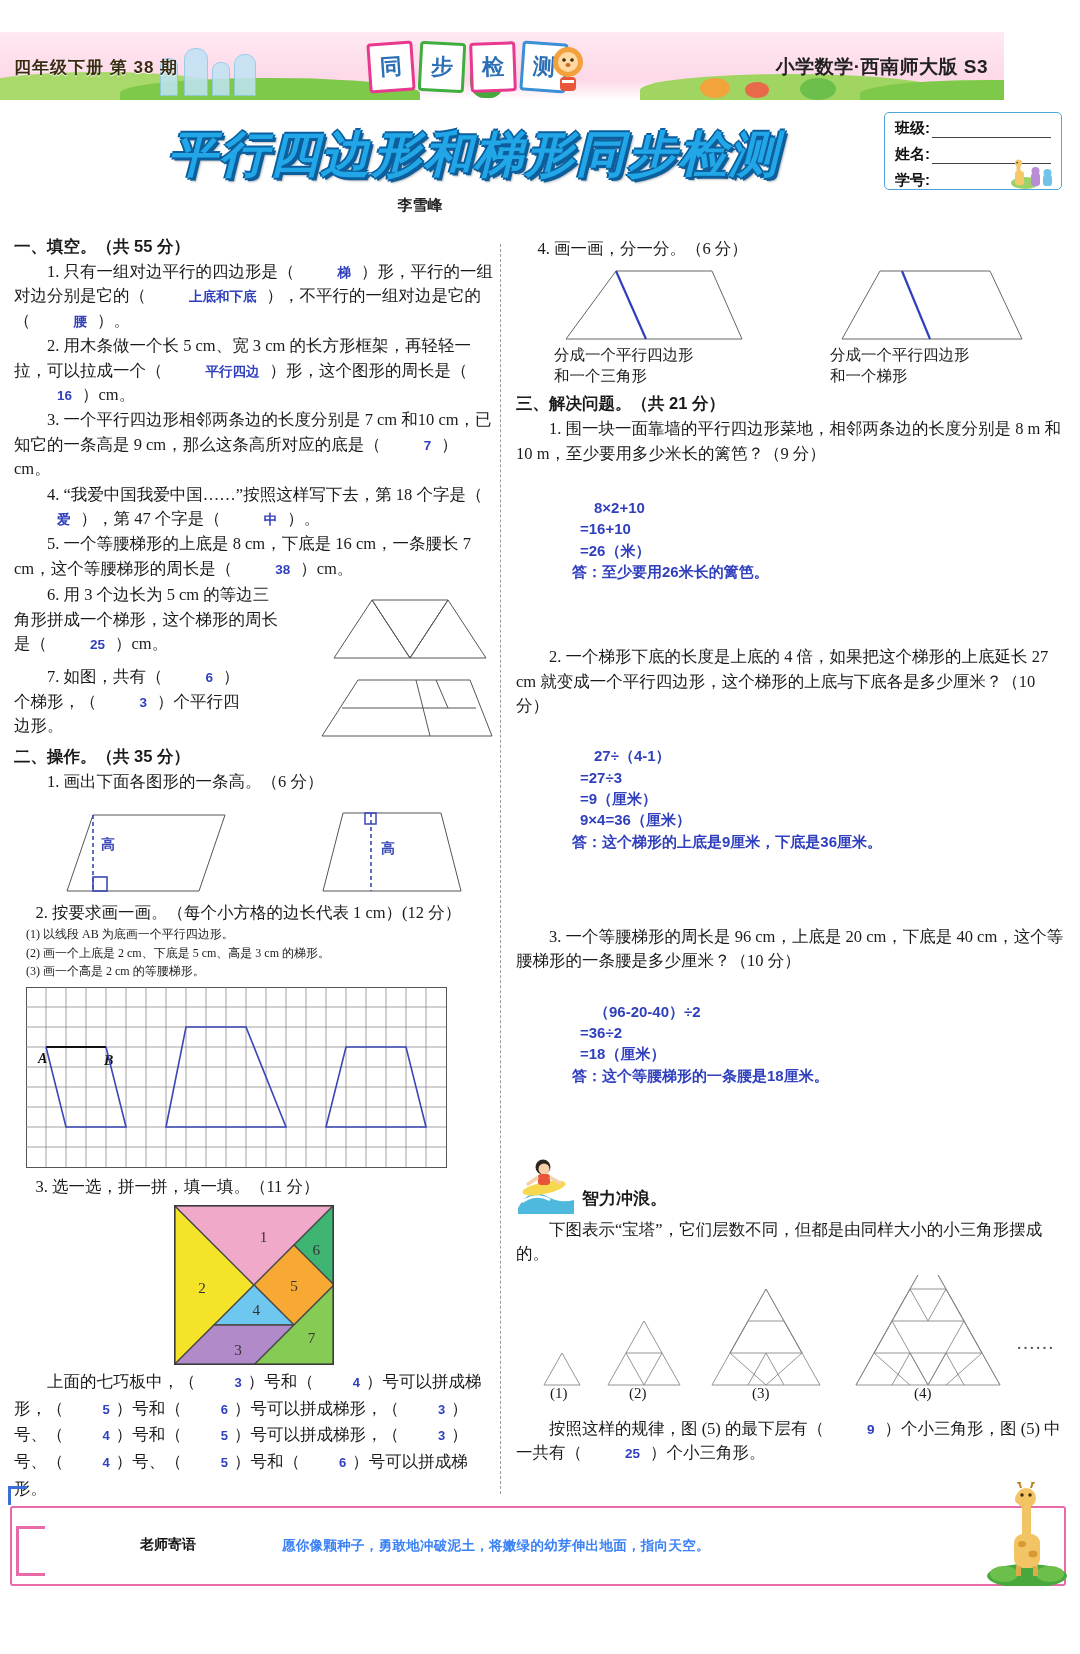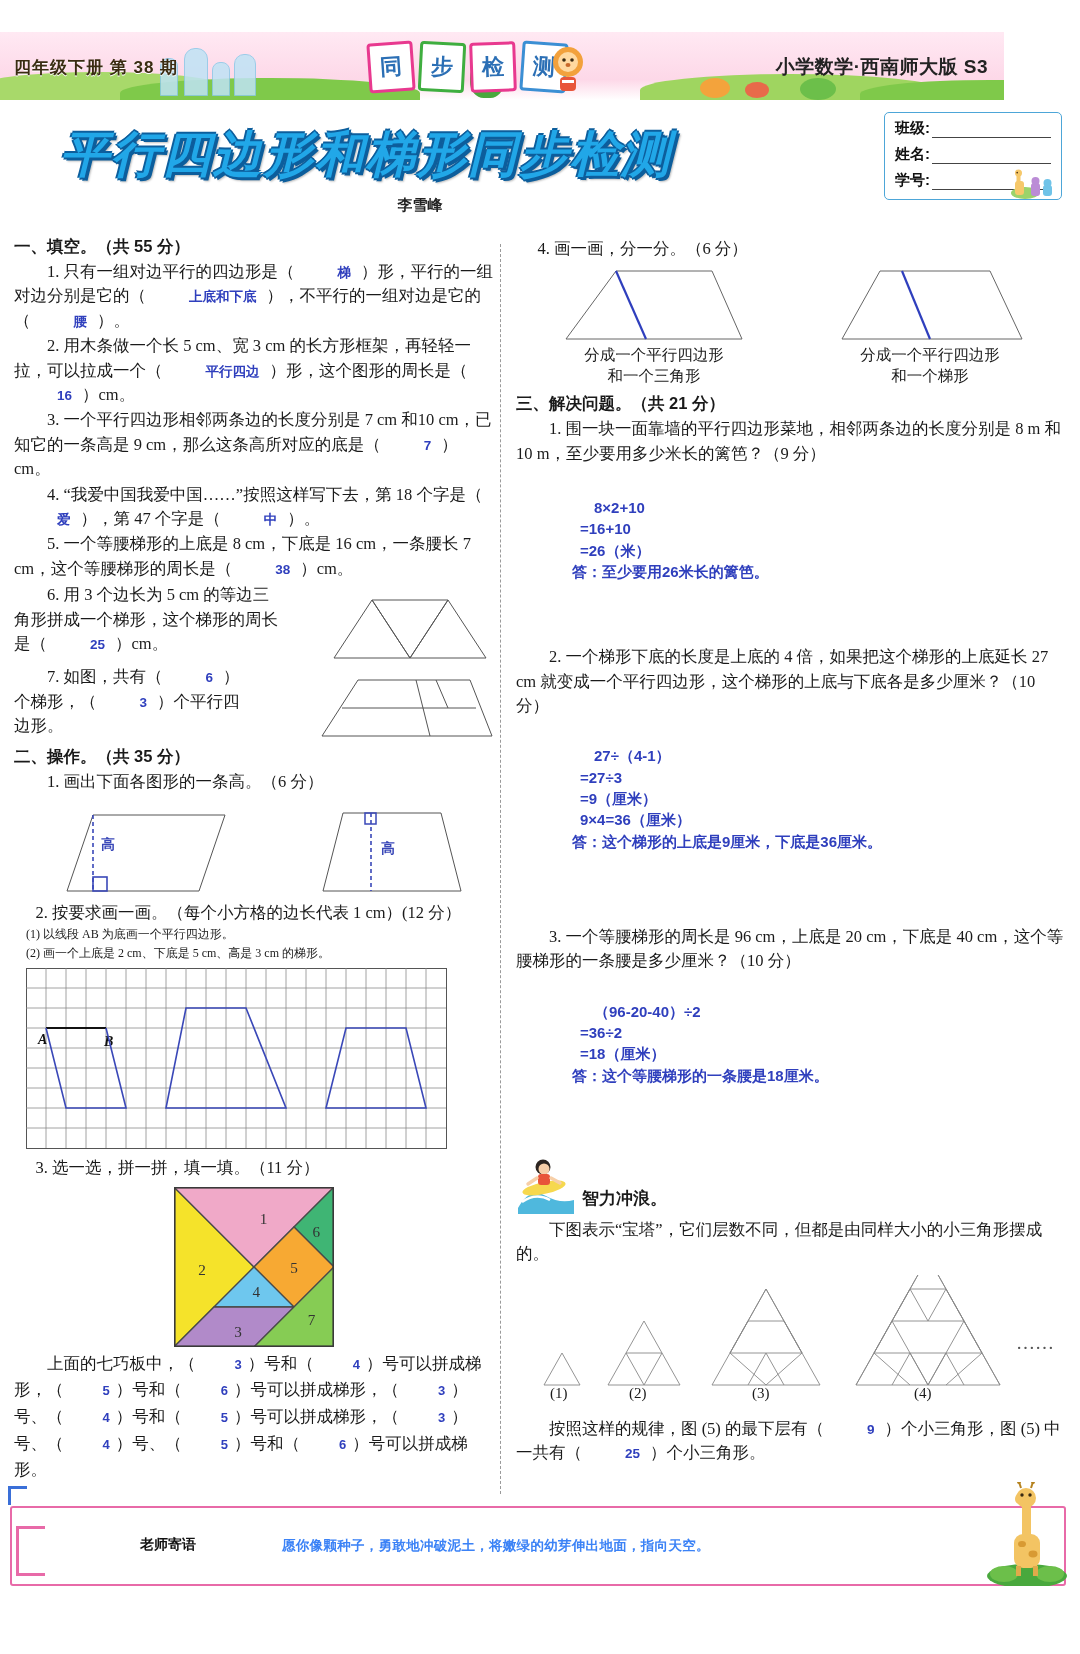--- a/index.html
+++ b/index.html
@@ -48,35 +48,35 @@
     font-family:"Liberation Sans",sans-serif;font-size:22px;font-weight:bold;color:#2b6fb5;
     background:#fff;border:3px solid #e8398f;border-radius:4px;transform:rotate(-4deg);
   }
   .tongbu span:nth-child(2){border-color:#3fae3f;transform:rotate(3deg);}
   .tongbu span:nth-child(3){border-color:#e8398f;transform:rotate(-2deg);}
   .tongbu span:nth-child(4){border-color:#3b8fd4;transform:rotate(4deg);}
   .lion{position:absolute;left:545px;top:12px;width:46px;height:48px;}
 
   
   .title{
-    position:absolute;left:60px;top:122px;width:720px;text-align:left;
+    position:absolute;left:60px;top:122px;width:720px;text-align:right;
     font-family:"Liberation Sans",sans-serif;
     font-size:49px;font-weight:bold;font-style:italic;letter-spacing:2px;
     color:#21a7e8;
     text-shadow:
       2px 0 0 #0d5e9c, -2px 0 0 #0d5e9c, 0 2px 0 #0d5e9c, 0 -2px 0 #0d5e9c,
       3px 3px 0 #0d5e9c, 4px 4px 2px rgba(0,0,0,.25);
     white-space:nowrap;
   }
   .author{
     position:absolute;left:60px;top:196px;width:720px;text-align:center;
     font-family:"Liberation Sans",sans-serif;font-size:15px;font-weight:bold;color:#222;
   }
   .infobox{
-    position:absolute;right:18px;top:112px;width:178px;height:88px;
+    position:absolute;right:18px;top:112px;width:178px;height:78px;
     border:1.5px solid #4da6d8;border-radius:5px;background:#fff;
     padding:6px 10px 0 10px;box-sizing:border-box;overflow:hidden;
   }
   .infobox .row{display:flex;align-items:flex-end;font-size:15px;font-weight:bold;
     font-family:"Liberation Sans",sans-serif;margin-bottom:7px;color:#111;}
   .infobox .row .ln{flex:1;border-bottom:1px solid #444;height:14px;margin-left:2px;}
   .giraffe-sm{position:absolute;right:4px;bottom:0px;width:54px;height:30px;}
 
   
   .col{position:absolute;top:236px;}
@@ -88,21 +88,21 @@
   .sec{font-family:"Liberation Sans",sans-serif;font-weight:bold;font-size:16.5px;margin:0 0 2px 0;}
   .q{font-size:16.5px;line-height:1.48;text-indent:2em;margin:1px 0;}
   .q.noind{text-indent:0;}
   .sub{font-size:12px;line-height:1.46;margin:1px 0;text-indent:1em;}
   .ans{color:#2f3fbd;font-family:"Liberation Sans",sans-serif;font-weight:bold;font-size:13.5px;
     padding:0 10px;display:inline-block;}
   .answ{color:#2f3fbd;font-family:"Liberation Sans",sans-serif;font-weight:bold;font-size:13px;
     padding:0 6px;display:inline-block;}
   .work{color:#2f3fbd;font-family:"Liberation Sans",sans-serif;font-weight:bold;
     font-size:15px;line-height:1.42;margin-left:78px;}
-  .figcap{text-align:center;font-size:15.5px;line-height:1.35;}
+  .figcap{font-size:15.5px;line-height:1.35;}
 
   
   .figrow{display:flex;align-items:flex-start;}
   .fl{flex:1;}
 
   
   .footer{
     position:absolute;left:10px;top:1506px;width:1052px;height:76px;
     border:2px solid #e86aa8;border-radius:3px;background:#fff;
   }
@@ -263,20 +263,21 @@
         <path d="M30 90 L50 12 L148 12 L168 90 Z" fill="none" stroke="#555" stroke-width="1"></path>
         <line x1="78" y1="12" x2="78" y2="90" stroke="#3a48b8" stroke-width="1.6" stroke-dasharray="4,3"></line>
         <rect x="72" y="12" width="11" height="11" fill="none" stroke="#3a48b8" stroke-width="1.5"></rect>
         <text x="88" y="52" font-family="Liberation Sans, sans-serif" font-size="14" font-weight="bold" fill="#3a48b8">高</text>
       </svg>
     </div>
 
     <div class="q noind" style="text-indent:1.3em">2. 按要求画一画。（每个小方格的边长代表 1 cm）(12 分）</div>
     <div class="sub">(1) 以线段 AB 为底画一个平行四边形。</div>
     <div class="sub">(2) 画一个上底是 2 cm、下底是 5 cm、高是 3 cm 的梯形。</div>
+    <div class="sub">(3) 画一个高是 2 cm 的等腰梯形。</div>
 
     <svg width="424" height="182" viewBox="0 0 424 182" style="margin:6px 0 0 12px">
       <rect x="0.5" y="0.5" width="420" height="180" fill="#fff" stroke="#555" stroke-width="1"></rect>
       <g stroke="#8a8a8a" stroke-width="0.8">
         <line x1="20" y1="0" x2="20" y2="180"></line>
           <line x1="40" y1="0" x2="40" y2="180"></line>
         <line x1="60" y1="0" x2="60" y2="180"></line>
           <line x1="80" y1="0" x2="80" y2="180"></line>
         <line x1="100" y1="0" x2="100" y2="180"></line>
           <line x1="120" y1="0" x2="120" y2="180"></line>

